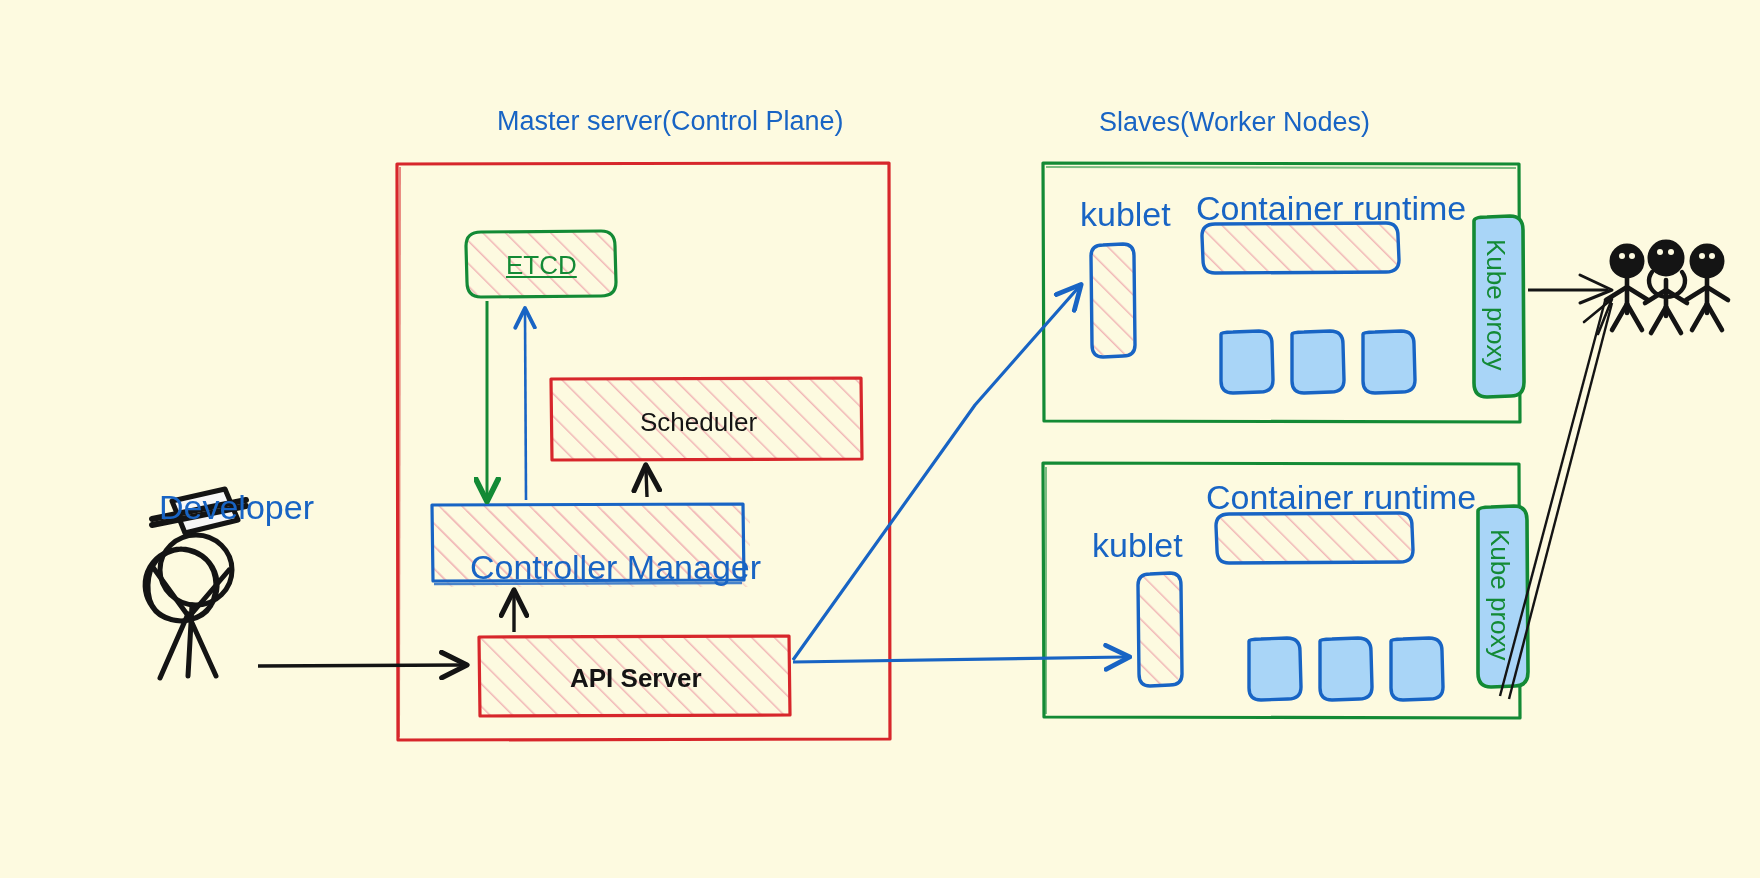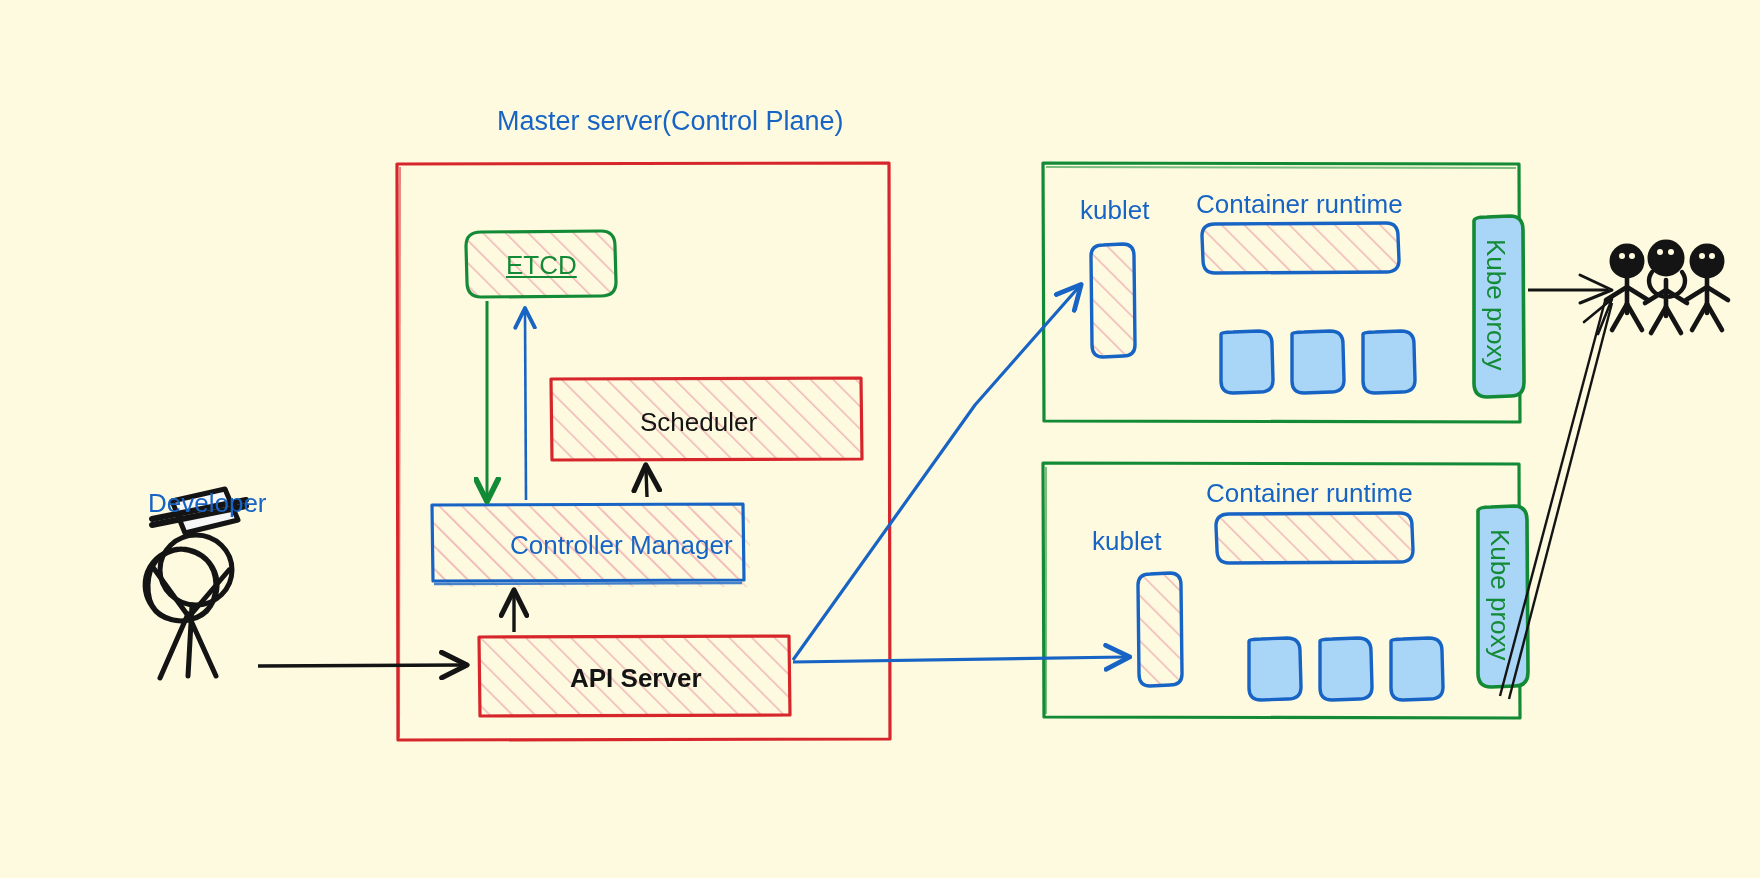--- a/index.html
+++ b/index.html
@@ -35,21 +35,21 @@
     color: #1864c4;
     font-size: 27px;
     font-weight: 400;
   }
   .lbl-green {
     color: #138a35;
     font-size: 26px;
   }
   .lbl-blue {
     color: #1864c4;
-    font-size: 26px;
+    font-size: 34px;
   }
   .lbl-black {
     color: #141414;
     font-size: 26px;
   }
   .lbl-rot {
     transform-origin: 0 0;
   }
 </style>
 </head>
@@ -242,30 +242,31 @@
     <g>
       <path d="M1500,696 L1605,301" fill="none" stroke="#141414" stroke-width="2.4"></path>
       <path d="M1509,699 L1612,303" fill="none" stroke="#141414" stroke-width="2.4"></path>
       <path d="M1584,322 L1612,299 L1598,334" fill="none" stroke="#141414" stroke-width="2.6" stroke-linejoin="round" stroke-linecap="round"></path>
     </g>
 
   </svg>
 
   <div class="lbl lbl-title-blue" style="left:497px; top:106px;">Master server(Control Plane)</div>
 
+  <div class="lbl lbl-title-blue" style="left:1099px; top:107px;">Slaves(Worker Nodes)</div>
 
   <div class="lbl lbl-green" style="left:506px; top:250px;text-decoration:underline;">ETCD</div>
 
   <div class="lbl lbl-black" style="left:640px; top:407px;">Scheduler</div>
 
-  <div class="lbl lbl-blue" style="left:470px; top:530px;margin-left:40px;">Controller Manager</div>
+  <div class="lbl lbl-blue" style="left:470px; top:548px;">Controller Manager</div>
 
   <div class="lbl lbl-black" style="left:570px; top:663px;font-weight:bold;">API Server</div>
 
-  <div class="lbl lbl-blue" style="left:148px; top:488px;">Developer</div>
+  <div class="lbl lbl-blue" style="left:159px; top:488px;">Developer</div>
 
   <div class="lbl lbl-blue" style="left:1080px; top:195px;">kublet</div>
 
   <div class="lbl lbl-blue" style="left:1196px; top:189px;">Container runtime</div>
 
   <div class="lbl lbl-green lbl-rot" style="left:1511px; top:239px; transform:rotate(90deg);">Kube proxy</div>
 
   <div class="lbl lbl-blue" style="left:1092px; top:526px;">kublet</div>
 
   <div class="lbl lbl-blue" style="left:1206px; top:478px;">Container runtime</div>

